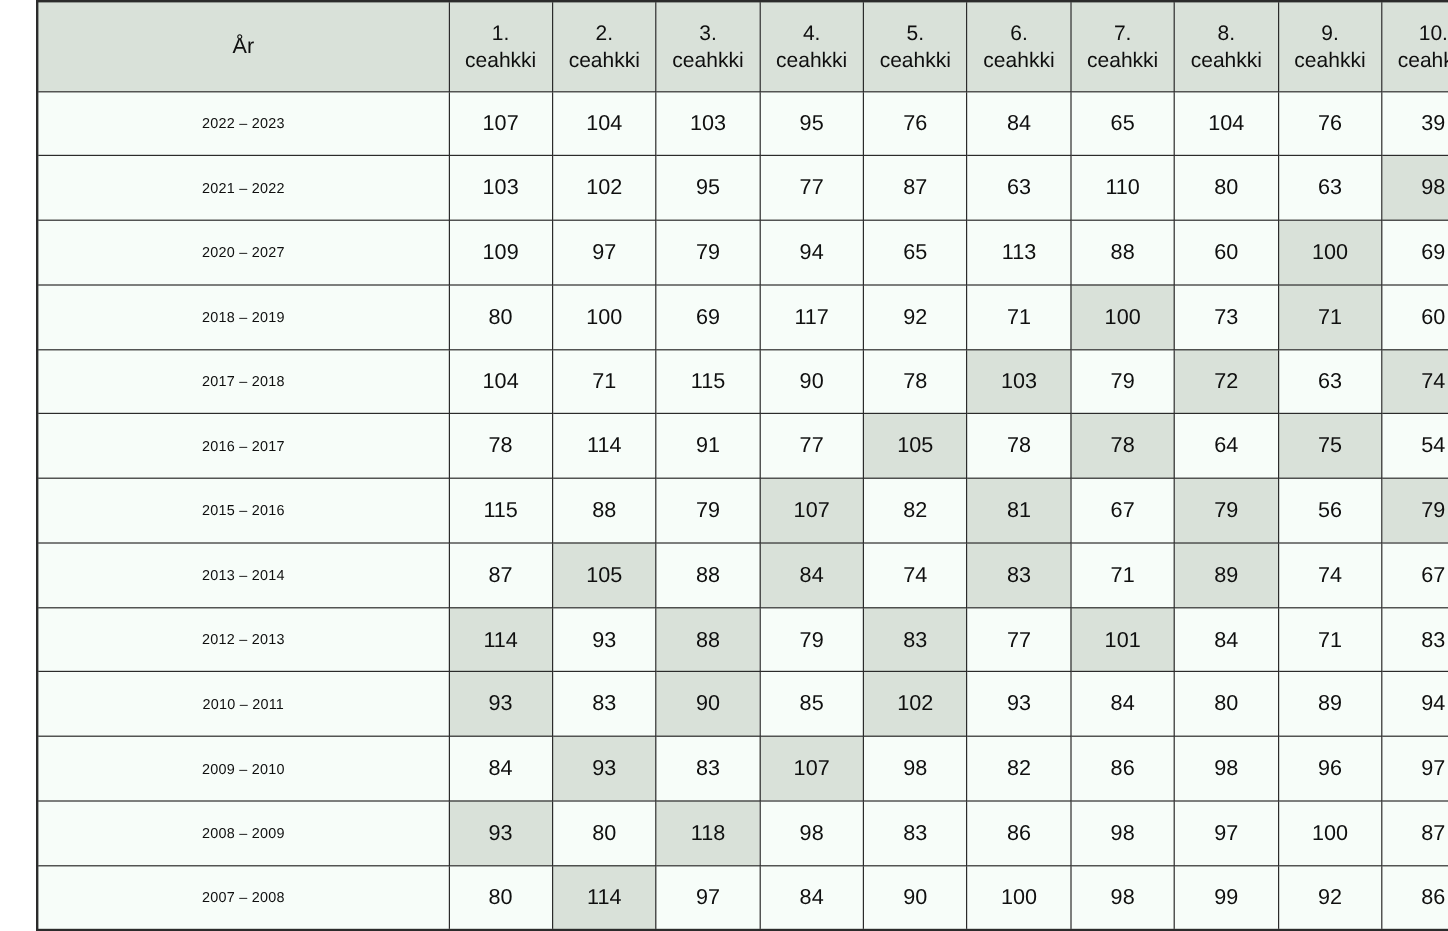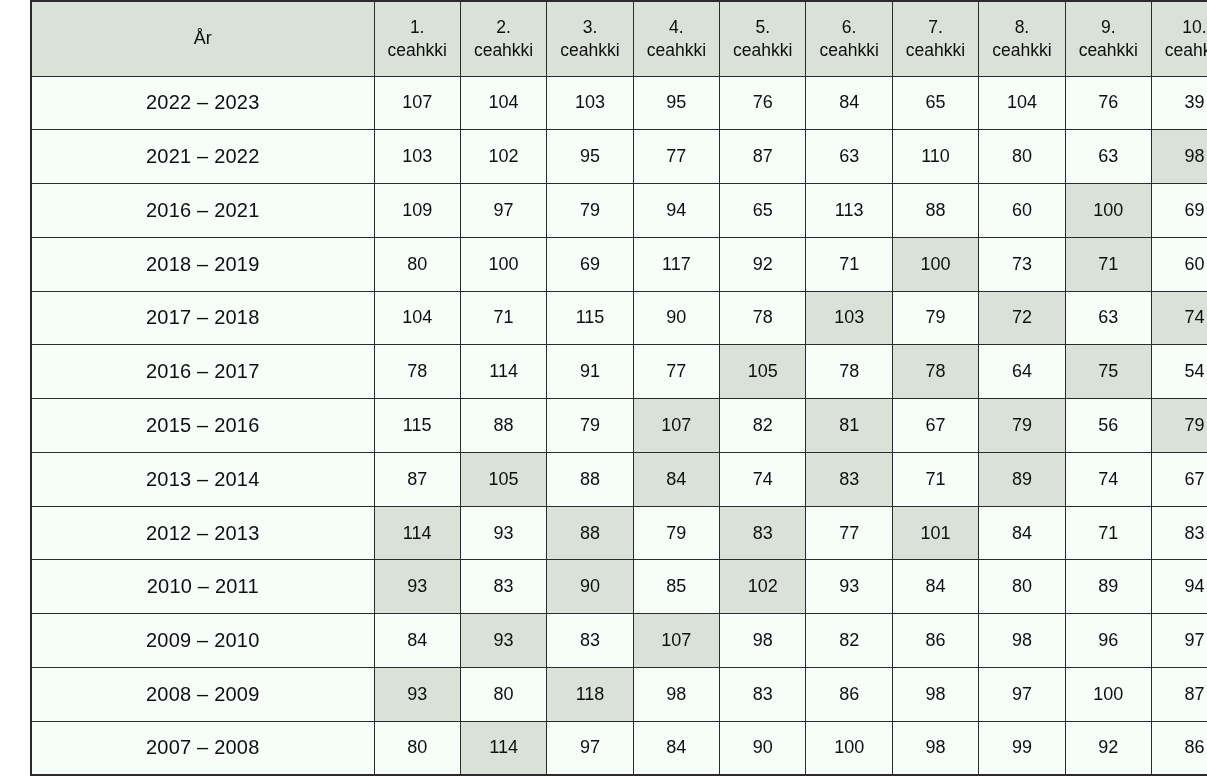--- a/index.html
+++ b/index.html
@@ -49,21 +49,21 @@
   }
   table.data-table tbody td {
     background: #f7fdf9;
     height: 41px;
     font-size: 18px;
   }
   table.data-table tbody td.hl {
     background: #d9e1d9;
   }
   table.data-table tbody td.year-cell {
-    font-size: 20px;
+    font-size: 12px;
     letter-spacing: 0.2px;
   }
   .hdr-line { display: block; }
 </style>
 </head>
 <body>
 
 <div id="table-wrap">
   <table class="data-table">
     <colgroup>
@@ -145,21 +145,21 @@
           <td>95</td>
           <td>77</td>
           <td>87</td>
           <td>63</td>
           <td>110</td>
           <td>80</td>
           <td>63</td>
           <td class="hl">98</td>
         </tr>
         <tr>
-          <td class="year-cell">2016 – 2021</td>
+          <td class="year-cell">2020 – 2027</td>
           <td>109</td>
           <td>97</td>
           <td>79</td>
           <td>94</td>
           <td>65</td>
           <td>113</td>
           <td>88</td>
           <td>60</td>
           <td class="hl">100</td>
           <td>69</td>

